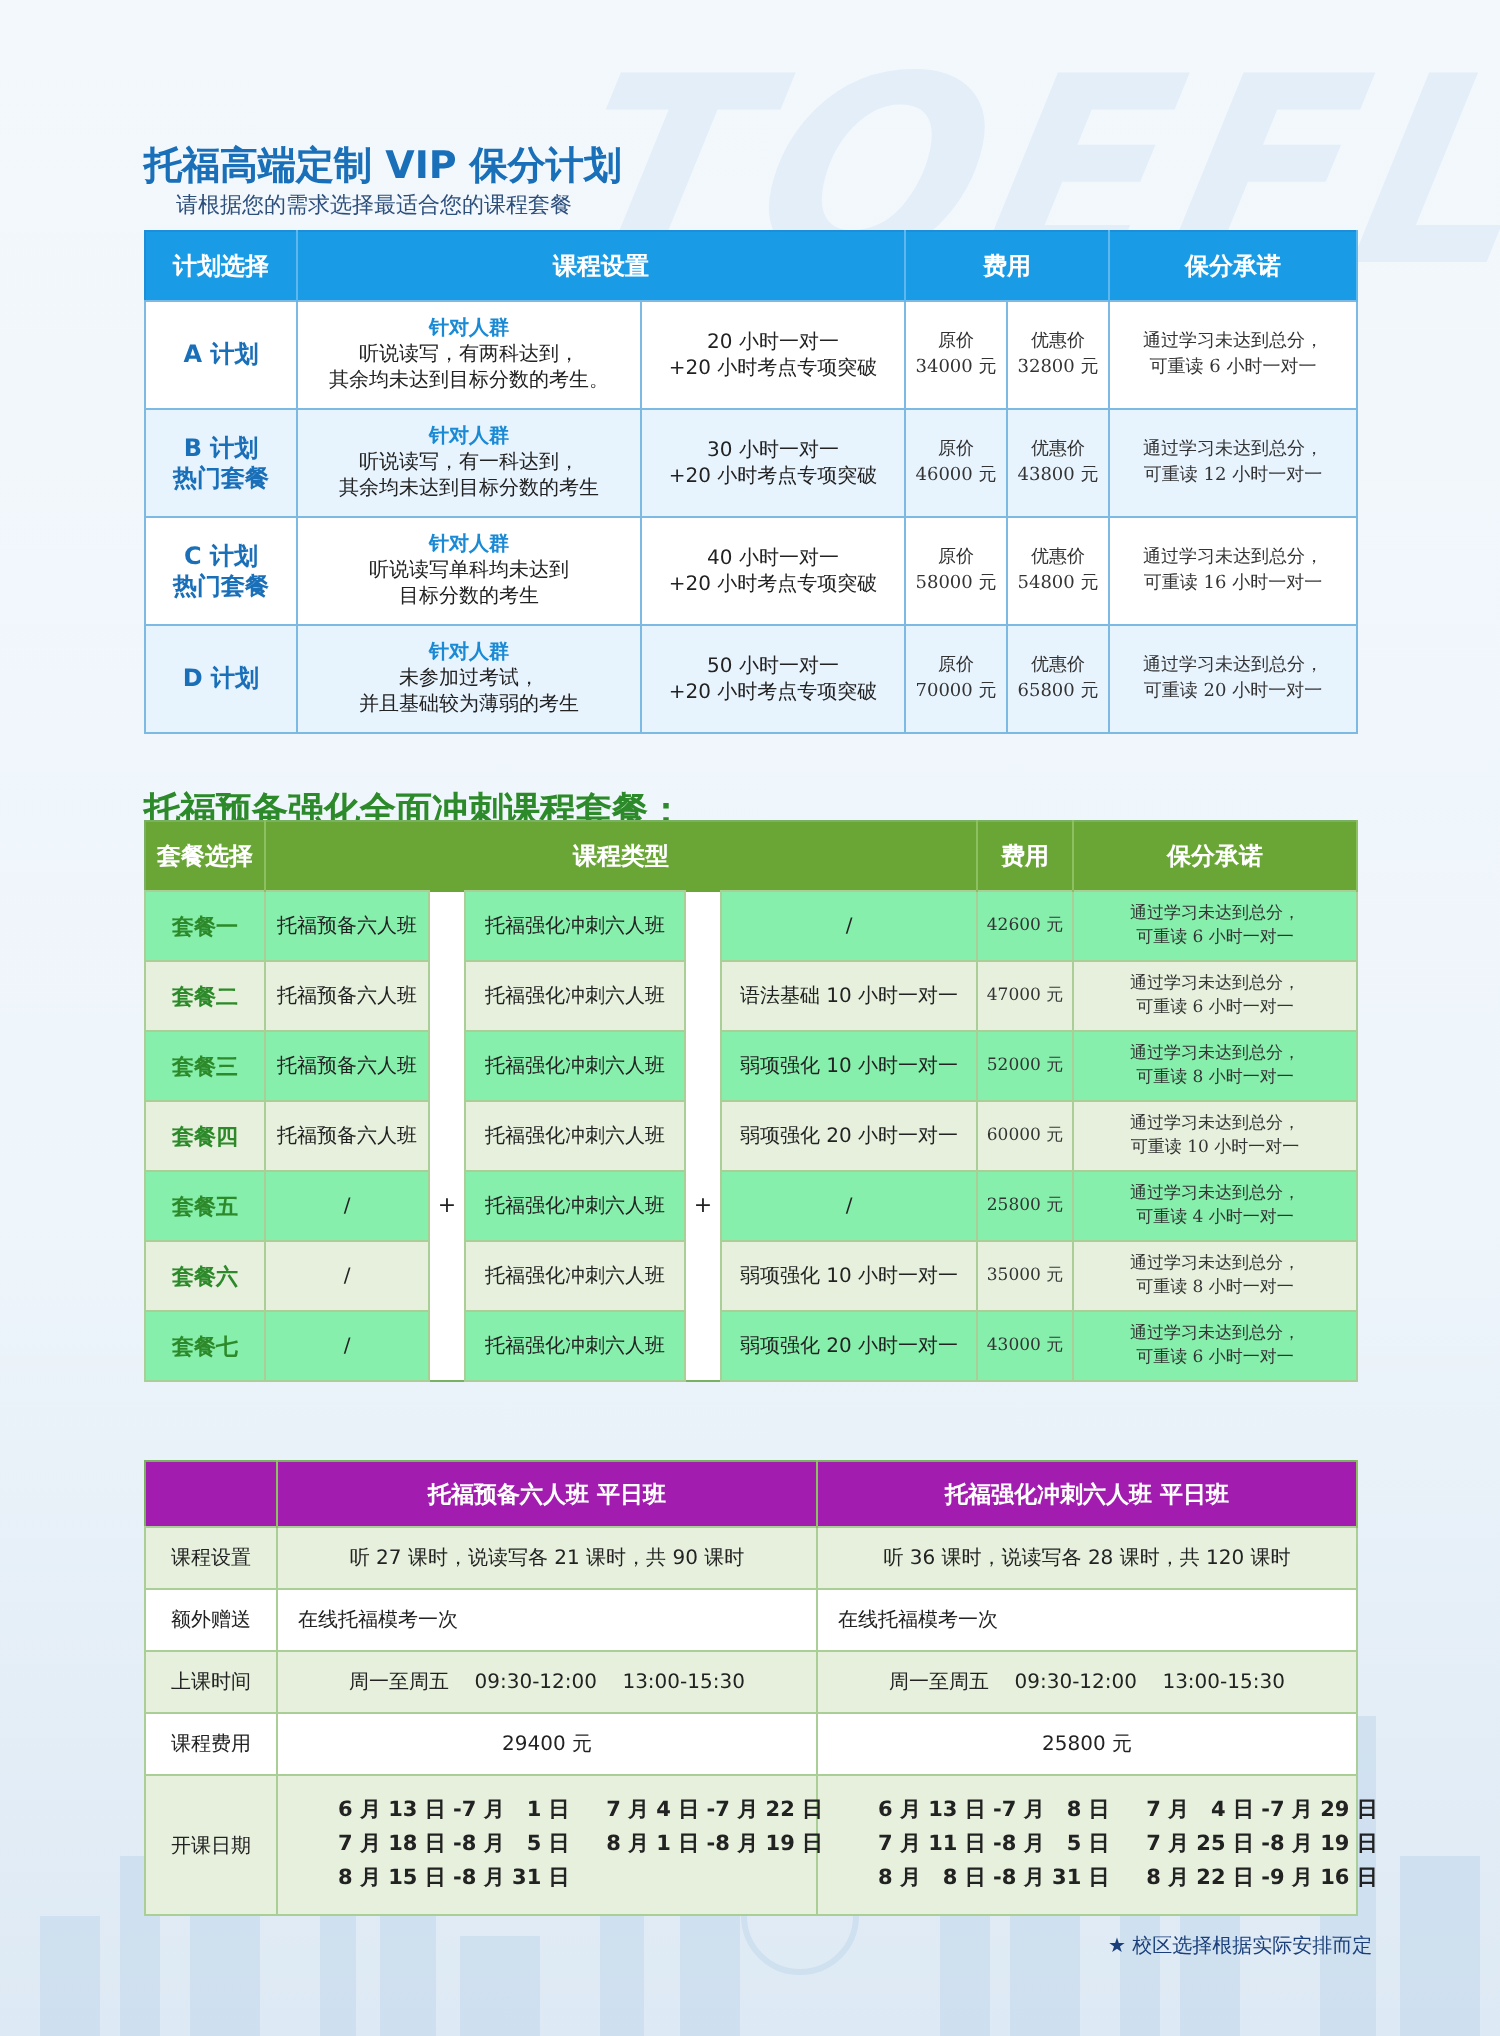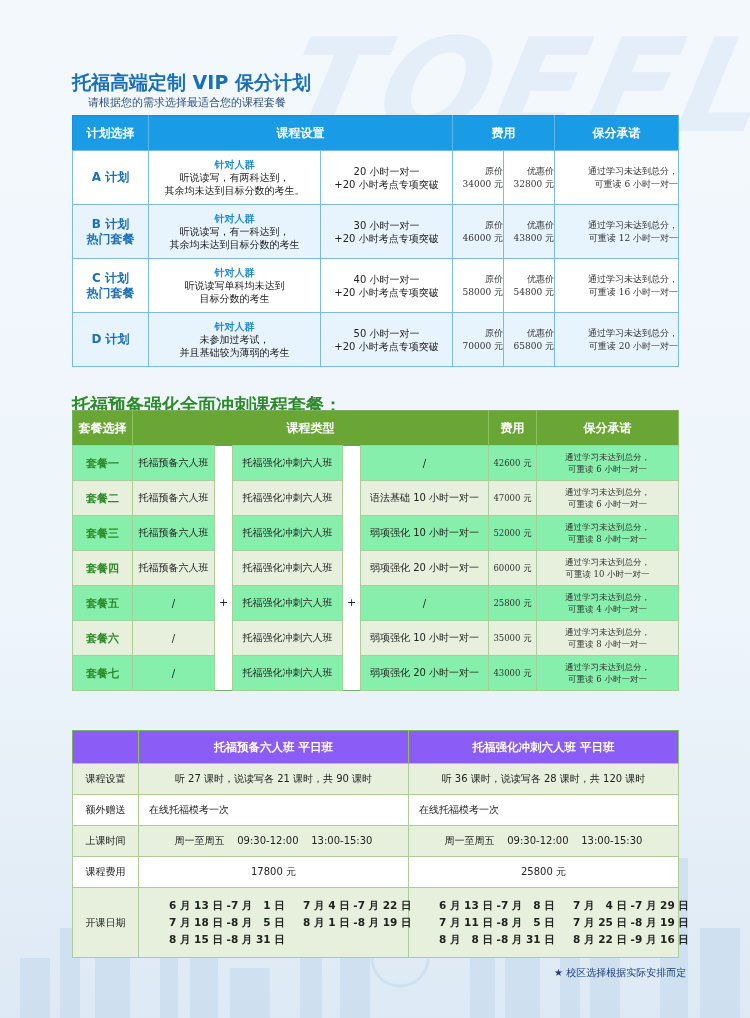--- a/index.html
+++ b/index.html
@@ -32,35 +32,35 @@
   td, th { text-align: center; vertical-align: middle; }
 
   
   .t-blue { top: 115px; border: 1px solid #1c8fd8; }
   .t-blue th { background: #1a9be6; color: #fff; font-size: 12px; height: 35px; border-right: 1px solid #5db8ef; font-weight: bold; }
   .t-blue td { border: 1px solid #7cb9e3; height: 54px; font-size: 10px; line-height: 13px; }
   .t-blue tr.alt td { background: #e7f3fd; }
   .t-blue tr.norm td { background: #ffffff; }
   .t-blue .plan { color: #1a6fb9; font-weight: bold; font-size: 12px; line-height: 15px; }
   .t-blue .tgt-h { color: #1a8ad4; font-weight: bold; display: block; }
-  .t-blue .serif { font-family: "DejaVu Serif", "Liberation Serif", serif; font-size: 9px; line-height: 13px; color: #333; text-align: right; }
+  .t-blue .serif { font-family: "DejaVu Serif", "Liberation Serif", serif; font-size: 9px; line-height: 13px; color: #333; }
 
   
   .t-green { top: 410px; border: 1px solid #7ab062; }
   .t-green th { background: #6aa636; color: #fff; font-size: 12px; height: 35px; font-weight: bold; border-right: 1px solid #8cc060; }
   .t-green td { border: 1px solid #a9cf96; height: 35px; font-size: 10px; }
   .t-green tr.alt td { background: #e6f0dc; margin-left: 38px; }
   .t-green tr.norm td { background: #86efac; }
   .t-green td.plus { background: #ffffff !important; border-top: none; border-bottom: none; font-size: 11px; }
   .t-green .pkg { color: #2d8a2a; font-weight: bold; font-size: 11px; }
   .t-green .serif { font-family: "DejaVu Serif", "Liberation Serif", serif; font-size: 8.5px; line-height: 12px; color: #333; }
 
   
   .t-sched { top: 730px; border: 1px solid #7ab062; }
-  .t-sched th { background: #8b5cf6; color: #fff; font-size: 11.5px; height: 33px; font-weight: bold; border-right: 1px solid #8cc060; }
+  .t-sched th { background: #a21caf; color: #fff; font-size: 11.5px; height: 33px; font-weight: bold; border-right: 1px solid #8cc060; }
   .t-sched td { border: 1px solid #a9cf96; font-size: 10px; height: 31px; }
   .t-sched tr.alt td { background: #e6f0dc; }
   .t-sched tr.norm td { background: #ffffff; }
   .t-sched td.left { text-align: left; padding-left: 10px; }
   .t-sched td.dates { height: 70px; line-height: 17px; font-size: 10.5px; font-weight: bold; }
   .t-sched .dates .row { display: block; text-align: left; padding-left: 30px; white-space: pre; }
 
   .footnote { position: absolute; top: 966px; left: 554px; font-size: 10px; color: #1a3f7a; }
 </style>
 </head>
@@ -248,21 +248,21 @@
       <td class="left">在线托福模考一次</td>
       <td class="left">在线托福模考一次</td>
     </tr>
     <tr class="alt">
       <td>上课时间</td>
       <td style="white-space:pre">周一至周五    09:30-12:00    13:00-15:30</td>
       <td style="white-space:pre">周一至周五    09:30-12:00    13:00-15:30</td>
     </tr>
     <tr class="norm">
       <td>课程费用</td>
-      <td>17800 元</td>
+      <td>29400 元</td>
       <td>25800 元</td>
     </tr>
     <tr class="alt">
       <td>开课日期</td>
       <td class="dates">
         <span class="row">6 月 13 日 -7 月   1 日     7 月 4 日 -7 月 22 日</span>
         <span class="row">7 月 18 日 -8 月   5 日     8 月 1 日 -8 月 19 日</span>
         <span class="row">8 月 15 日 -8 月 31 日</span>
       </td>
       <td class="dates">

